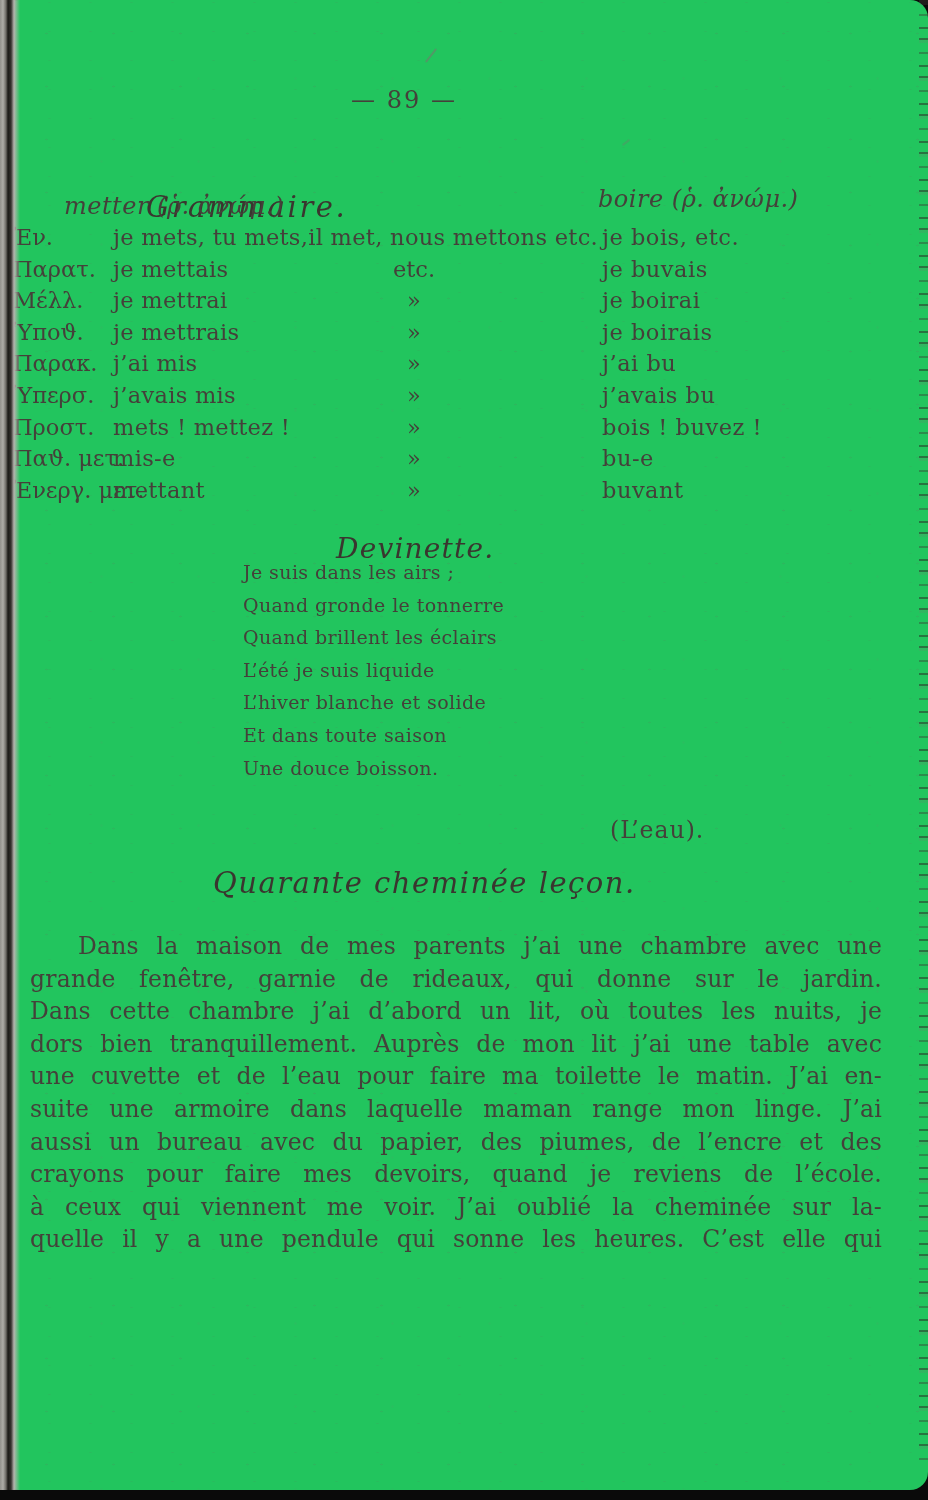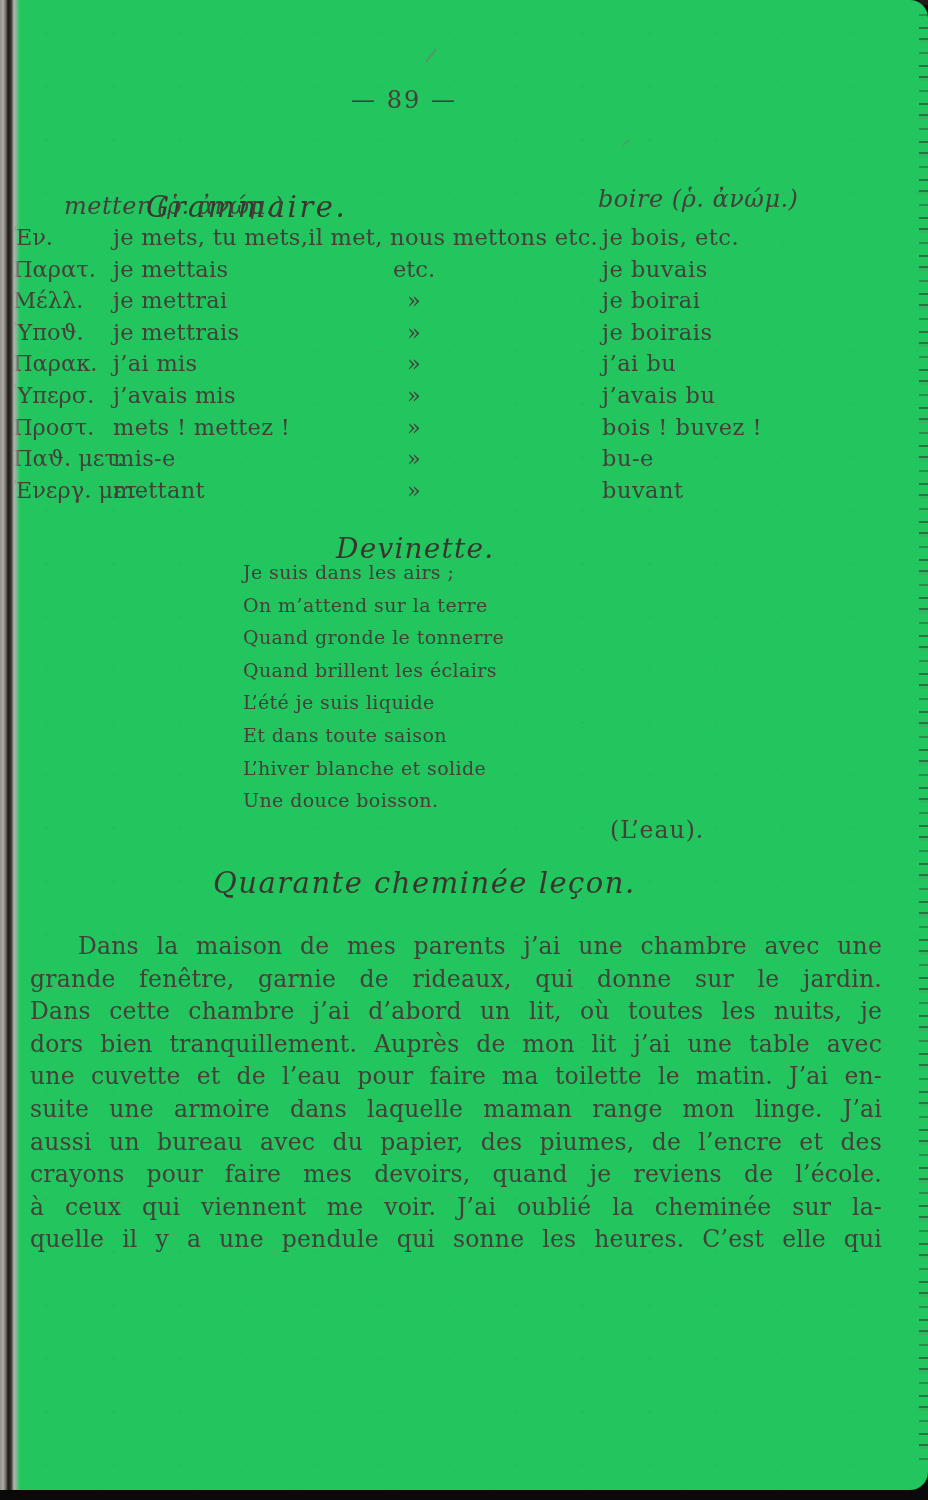--- a/index.html
+++ b/index.html
@@ -155,26 +155,25 @@
       <span class="mettre">mettant</span>
       <span class="ditto">»</span>
       <span class="boire">buvant</span>
     </div>
   </div>
 
   <div class="riddle-title">Devinette.</div>
 
   <div class="poem">
     <div class="poem-line">Je suis dans les airs ;</div>
-    <div class="poem-line">On m’attend sur la terre</div>
     <div class="poem-line">Quand gronde le tonnerre</div>
     <div class="poem-line">Quand brillent les éclairs</div>
     <div class="poem-line">L’été je suis liquide</div>
+    <div class="poem-line">L’hiver blanche et solide</div>
     <div class="poem-line">Et dans toute saison</div>
-    <div class="poem-line">L’hiver blanche et solide</div>
     <div class="poem-line">Une douce boisson.</div>
   </div>
   <div class="riddle-answer">(L’eau).</div>
 
   <div class="lesson-title">Quarante cheminée  leçon.</div>
 
   <div class="lesson-text">
     <div class="para-line indent">Dans la maison de mes parents j’ai une chambre avec une</div>
     <div class="para-line">grande fenêtre, garnie de rideaux, qui donne sur le jardin.</div>
     <div class="para-line">Dans cette chambre j’ai d’abord un lit, où toutes les nuits, je</div>

